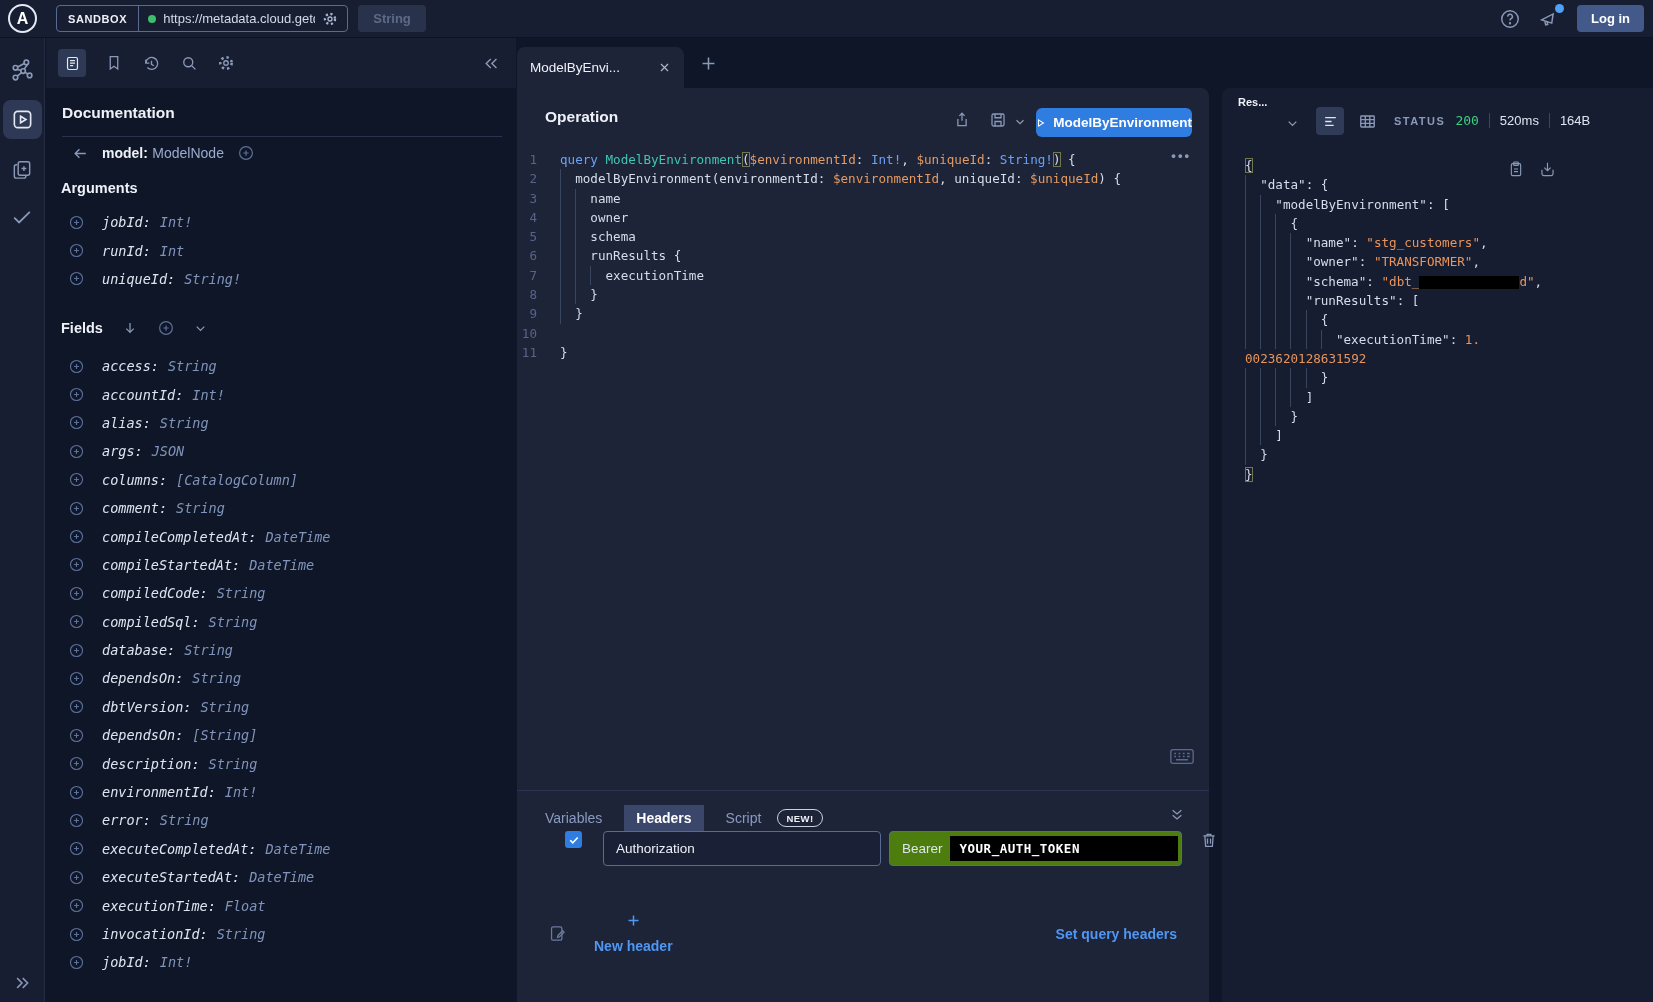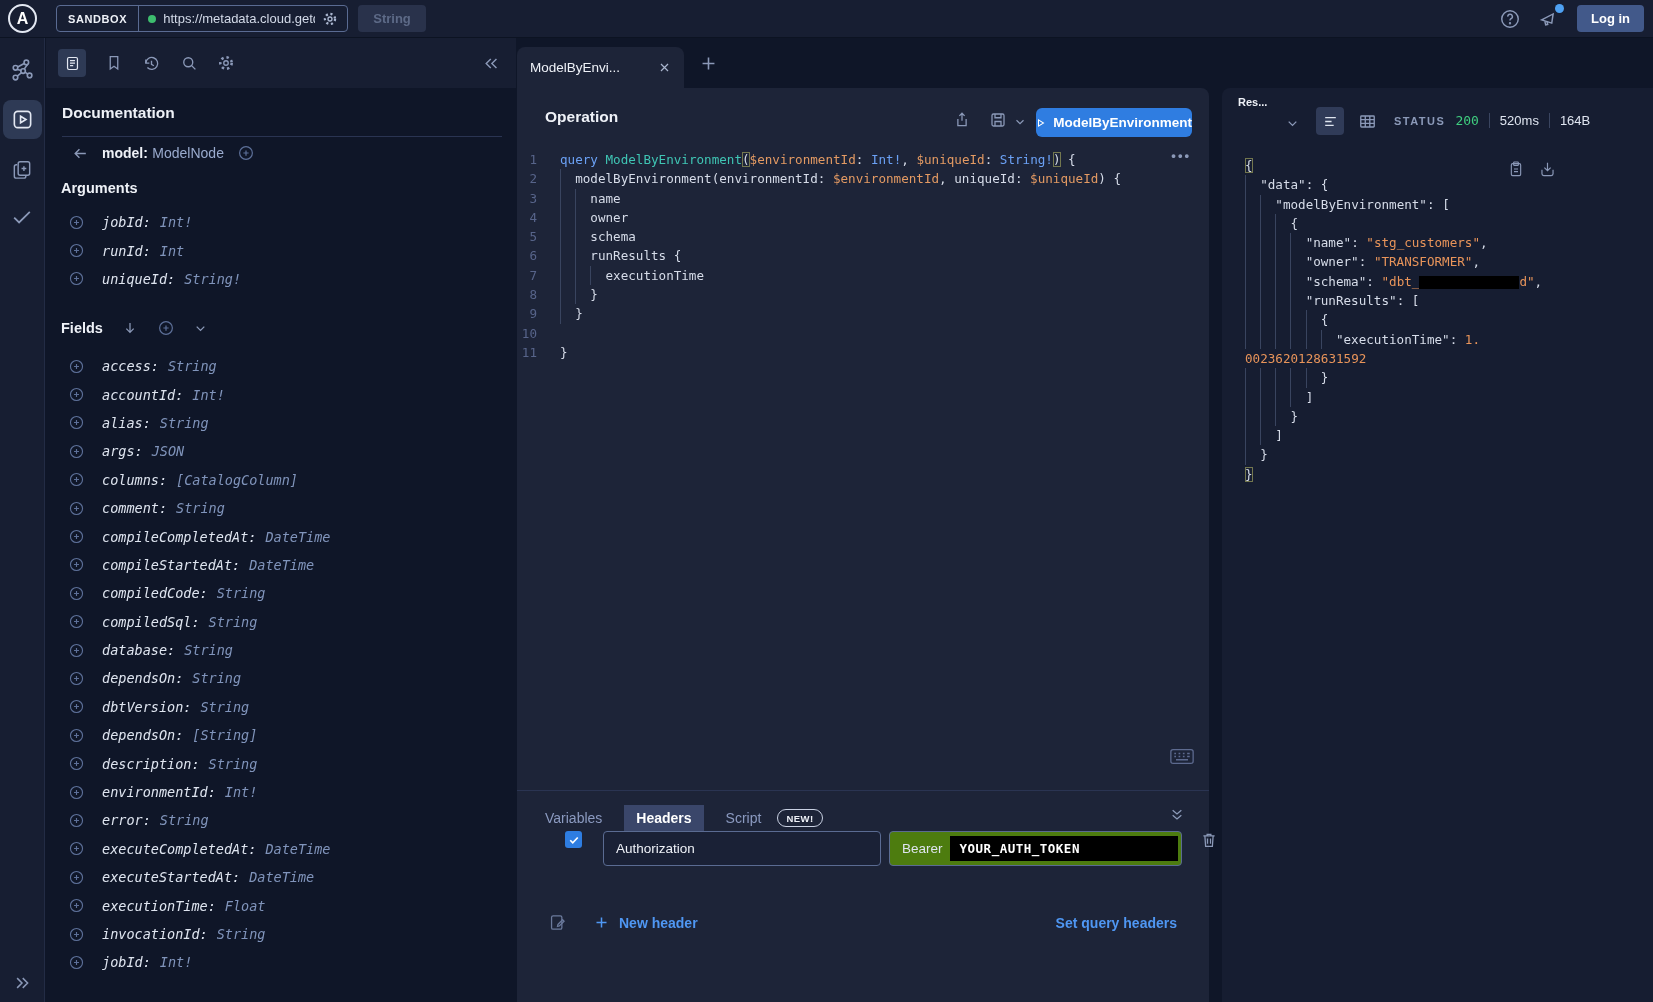--- a/index.html
+++ b/index.html
@@ -105,21 +105,21 @@
   .chk { width:17px; height:17px; background:#2e7de1; border-radius:3px; display:flex; align-items:center; justify-content:center; color:#fff; }
   .key-input { margin-left:21px; width:278px; height:35px; border:1px solid #5a6b92; border-radius:4px;
                background:#1a2136; display:flex; align-items:center; padding:0 12px; font-size:13.5px; color:#eef1f7; }
   .val-input { margin-left:8px; width:293px; height:35px; border:1px solid #5a6b92; border-radius:4px;
                background:#4d7c0f; display:flex; align-items:center; padding:0 3px 0 12px; gap:7px; font-size:13.5px; color:#dfe5f0; }
   .token-box { background:#000; height:25px; flex:1; display:flex; align-items:center; padding:0 10px;
                font-family:"DejaVu Sans Mono","Liberation Mono",monospace; font-weight:bold; font-size:12.5px; letter-spacing:.5px; color:#fff; }
   .trash { margin-left:18px; color:#8b99b8; }
   .frow2 { position:absolute; top:122px; left:31px; right:32px; display:flex; align-items:center; }
   .page-edit { color:#6b7a9c; }
-  .new-header { margin-left:27px; color:#4f97f3; font-weight:bold; font-size:14px; display:flex; align-items:center; gap:10px; }
+  .new-header { margin-left:27px; color:#4f97f3; font-weight:bold; font-size:14px; display:flex; align-items:center; gap:10px;flex-direction:column; }
   .set-shared { margin-left:auto; color:#4f97f3; font-weight:bold; font-size:14px; }
 
   
   .resppanel { position:absolute; left:1222px; top:88px; width:431px; bottom:0; background:#161d31; border-radius:8px 0 0 0; }
   .resp-title { position:absolute; left:16px; top:8px; font-size:11px; font-weight:bold; color:#eef1f7; }
   .resp-caret { position:absolute; left:64px; top:29px; color:#8b99b8; }
   .vt1 { position:absolute; left:94px; top:19px; width:28px; height:28px; background:#303b58; border-radius:4px;
          display:flex; align-items:center; justify-content:center; color:#dfe5f0; }
   .vt2 { position:absolute; left:136px; top:24px; color:#8b99b8; }
   .status-group { position:absolute; left:172px; top:25px; display:flex; align-items:center; gap:10px; }

